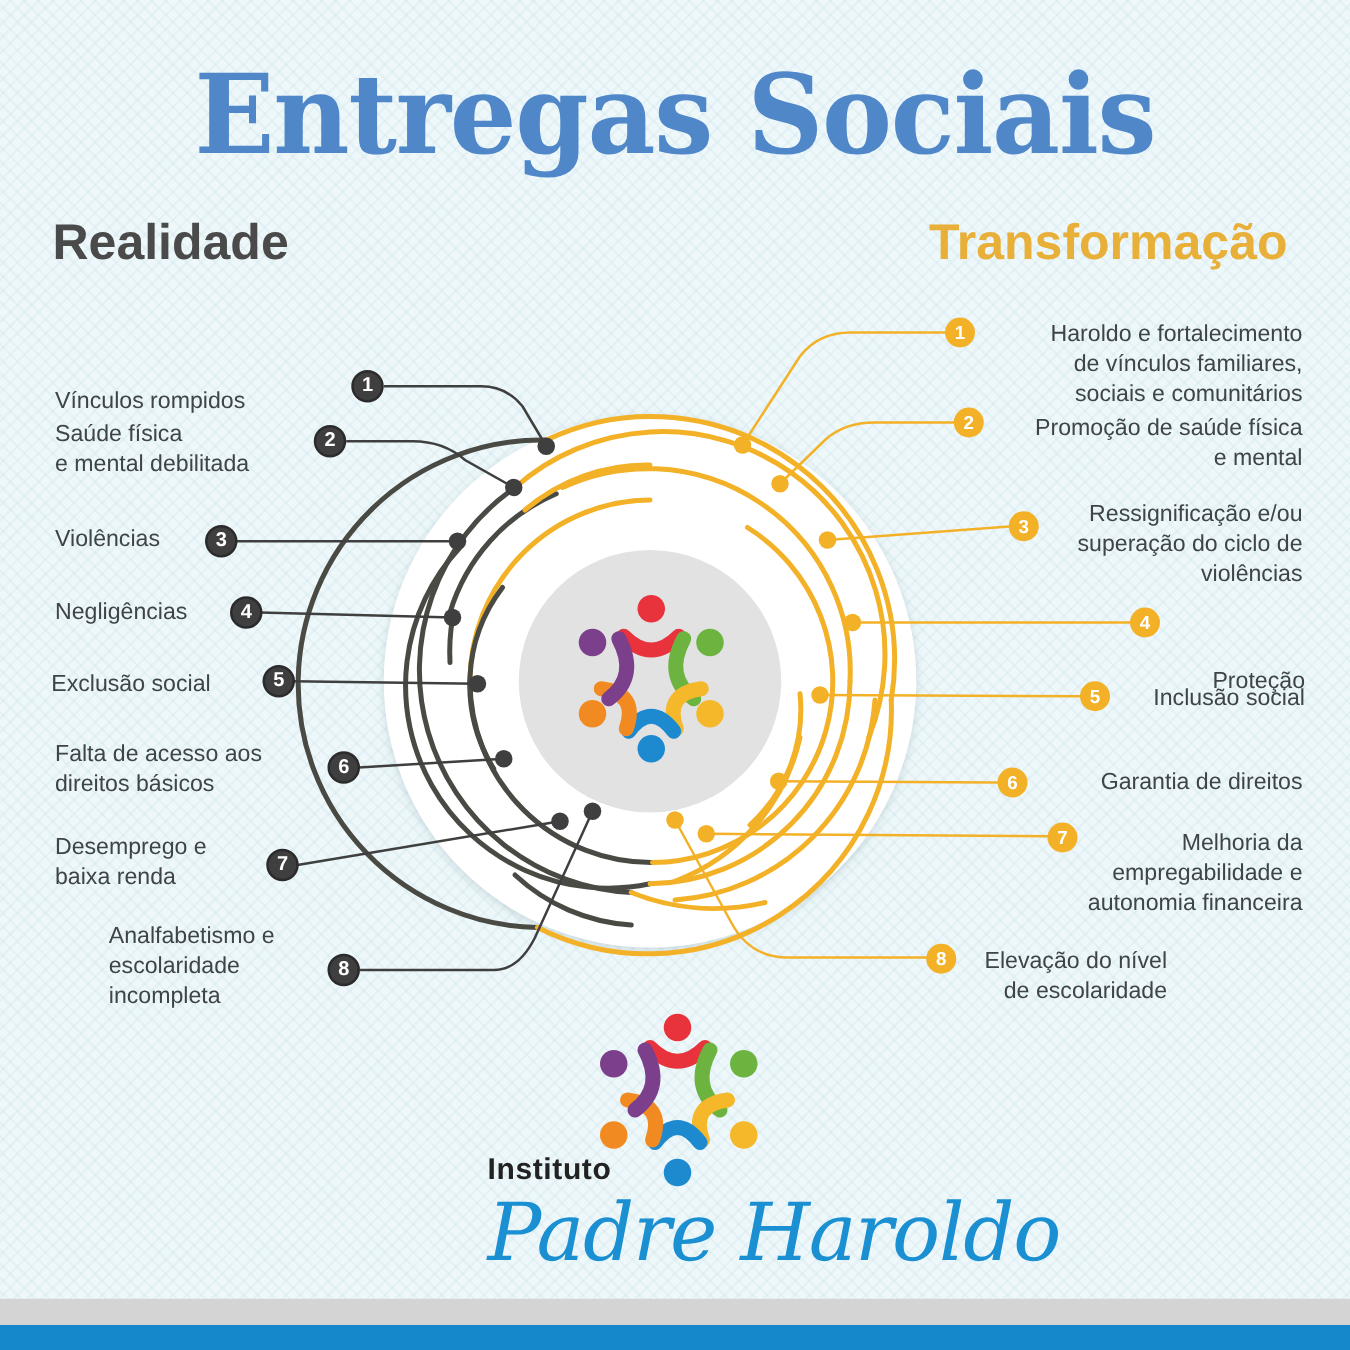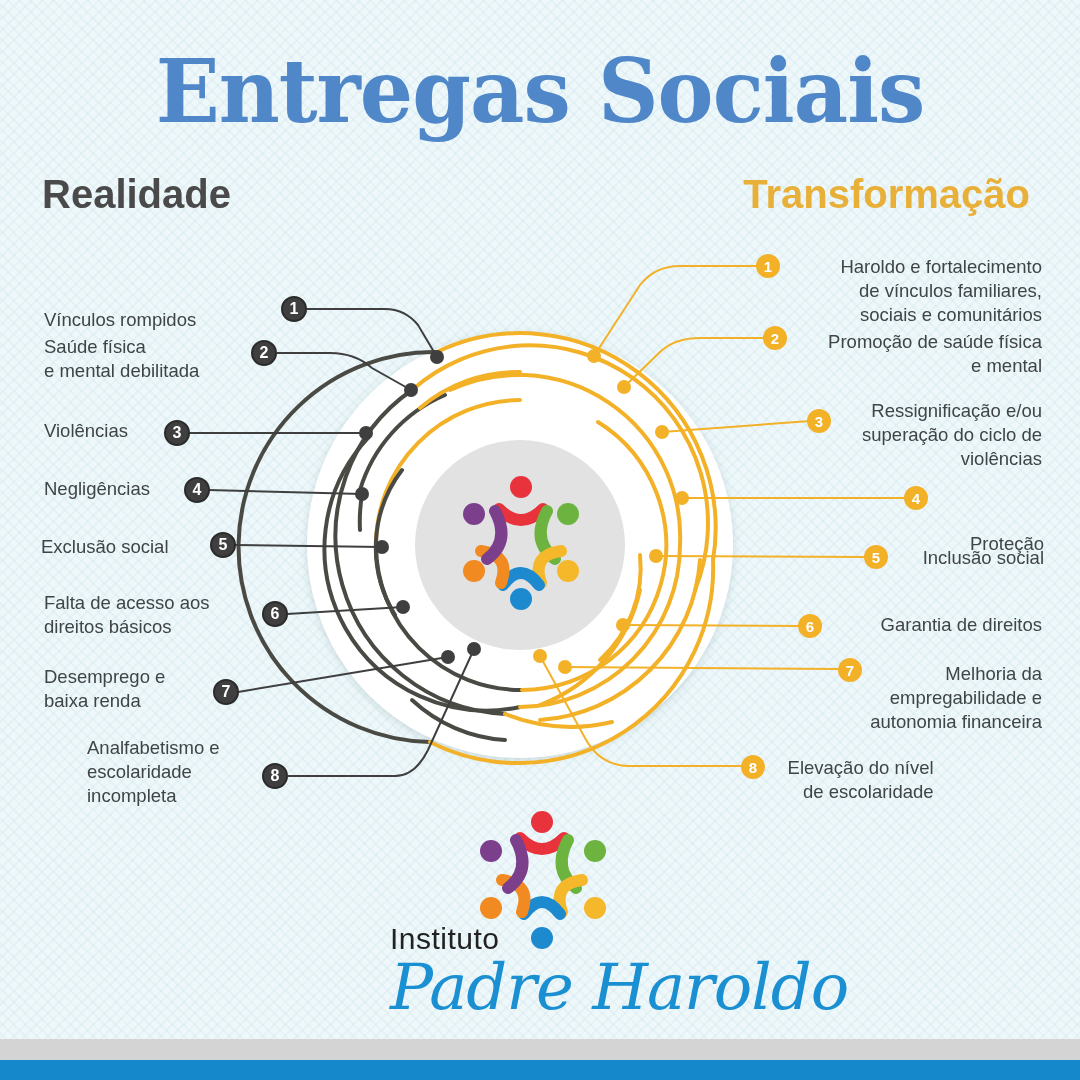--- a/index.html
+++ b/index.html
@@ -15,21 +15,21 @@
   .col-head.left{left:42px;color:#4a4a4a;text-align:right;}
   .col-head.right{right:50px;color:#e8b039;}
   .label{position:absolute;font-size:18.5px;line-height:24px;color:#3f4448;}
   .label.r{text-align:right;}
   .badge{position:absolute;width:26px;height:26px;border-radius:50%;
     display:flex;align-items:center;justify-content:center;
     font-weight:bold;font-size:16px;color:#fff;box-sizing:border-box;}
   .badge.dark{background:#3f3f3f;border:2px solid #2b2b2b;}
   .badge.gold{background:#f3b128;border:2px solid #f3b128;width:24px;height:24px;font-size:15px;}
   svg.diagram{position:absolute;left:0;top:0;}
-  .logo-text-1{position:absolute;left:390px;top:922px;font-size:30px;color:#222;font-weight:normal;letter-spacing:0.5px;}
+  .logo-text-1{position:absolute;left:390px;top:922px;font-size:24px;color:#222;font-weight:bold;letter-spacing:0.5px;}
   .logo-text-2{position:absolute;left:390px;top:950px;font-size:64px;color:#1a8fd1;
     font-family:"DejaVu Serif",serif;font-style:italic;letter-spacing:-1px;}
   .bar-gray{position:absolute;left:0;right:0;top:1039px;height:21px;background:#d4d4d4;}
   .bar-blue{position:absolute;left:0;right:0;top:1060px;height:20px;background:#1488ca;}
 </style>
 </head>
 <body>
 
 <div class="bg-pattern"></div>
 

